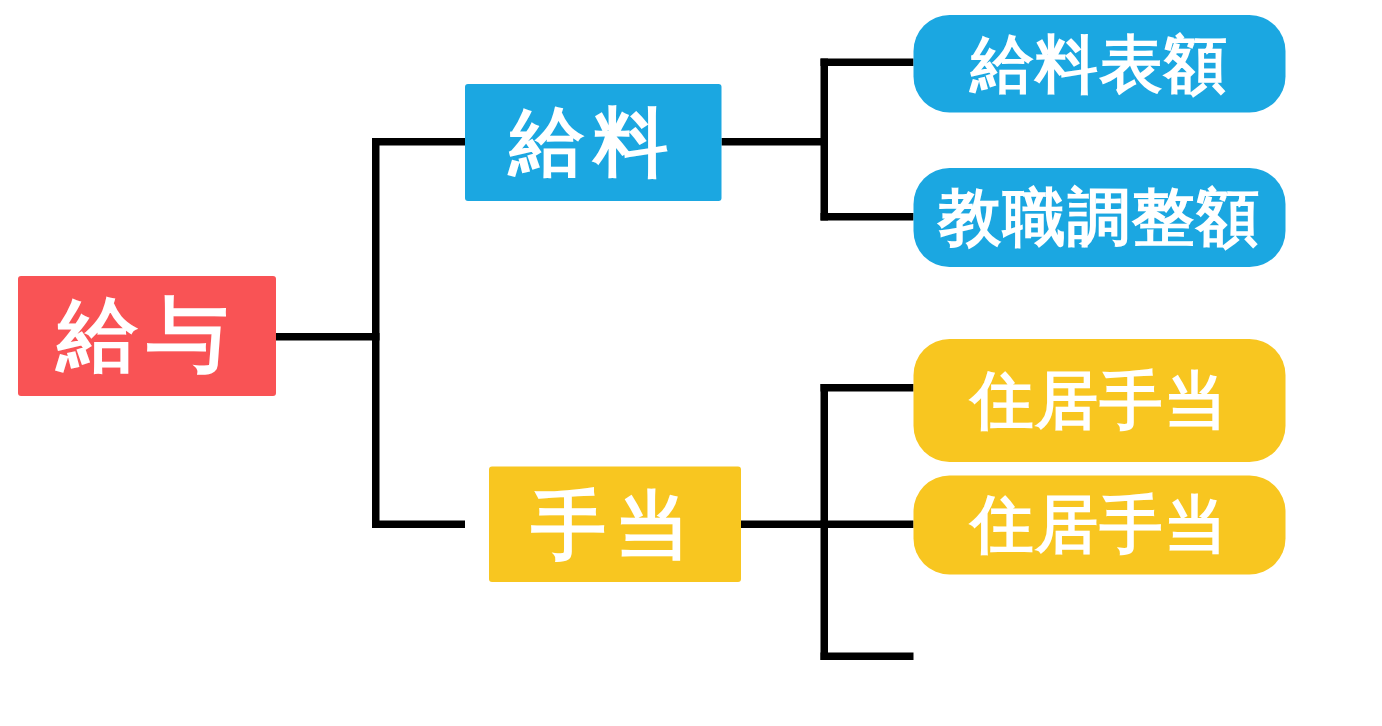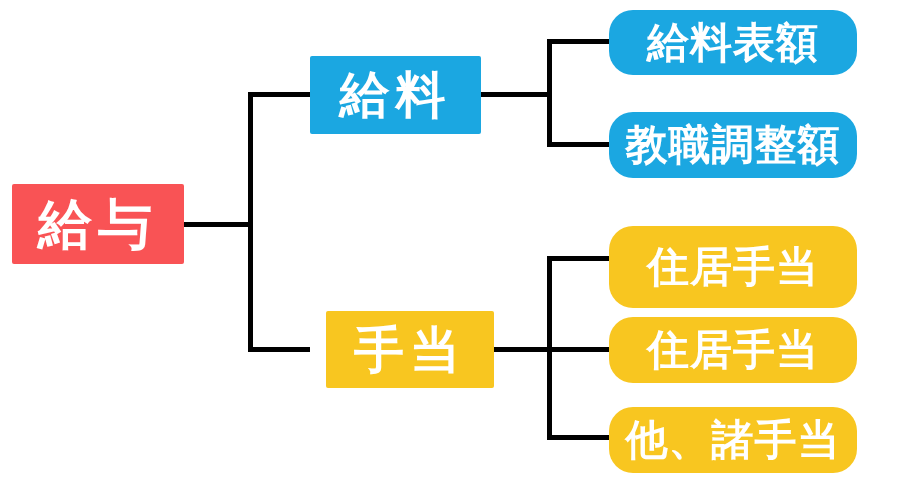--- a/index.html
+++ b/index.html
@@ -57,15 +57,14 @@
   <div class="node lvl1" style="left: 12px; top: 184px; width: 172px; height: 80px; background-color: rgb(249, 83, 85);">給与</div>
 
   <div class="node lvl2" style="left: 310px; top: 56px; width: 171px; height: 78px; background-color: rgb(27, 167, 225);">給料</div>
   <div class="node lvl2" style="left: 326px; top: 311px; width: 168px; height: 77px; background-color: rgb(248, 198, 32);">手当</div>
 
   <div class="node lvl3" style="left: 609px; top: 10px; width: 248px; height: 65px; background-color: rgb(27, 167, 225);">給料表額</div>
   <div class="node lvl3" style="left: 609px; top: 112px; width: 248px; height: 66px; background-color: rgb(27, 167, 225); text-align: center;">教職調整額</div>
 
   <div class="node lvl3" style="left: 609px; top: 226px; width: 248px; height: 82px; background-color: rgb(248, 198, 32);">住居手当</div>
   <div class="node lvl3" style="left: 609px; top: 317px; width: 248px; height: 66px; background-color: rgb(248, 198, 32);">住居手当</div>
-  <div class="node lvl3" style="left: 609px; top: 407px; width: 248px; height: 66px; background-color: rgb(248, 198, 32);">他、諸手当</div>
 
 </div>
 
 </body></html>

